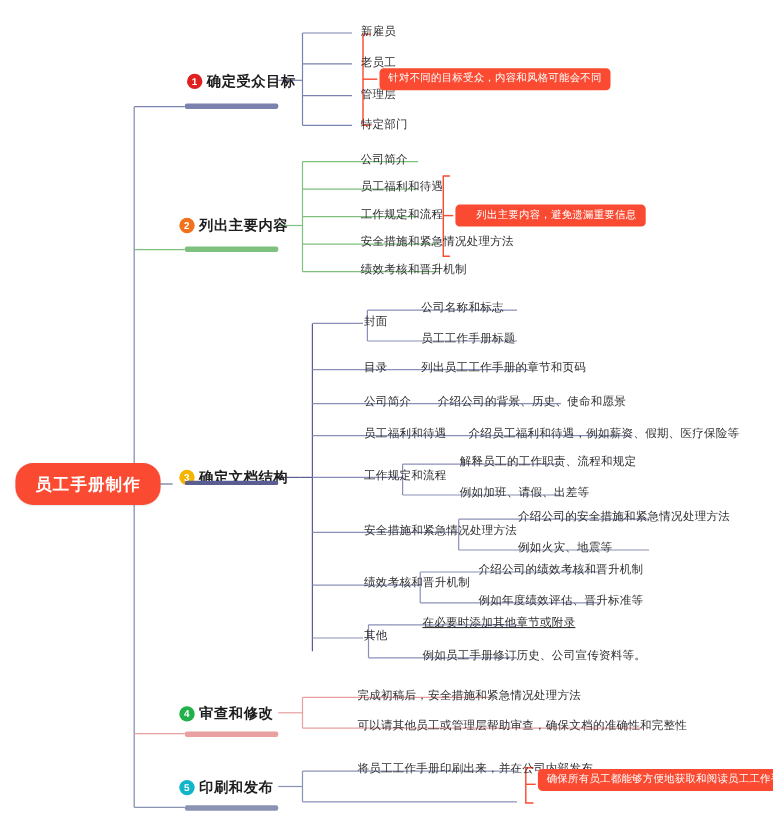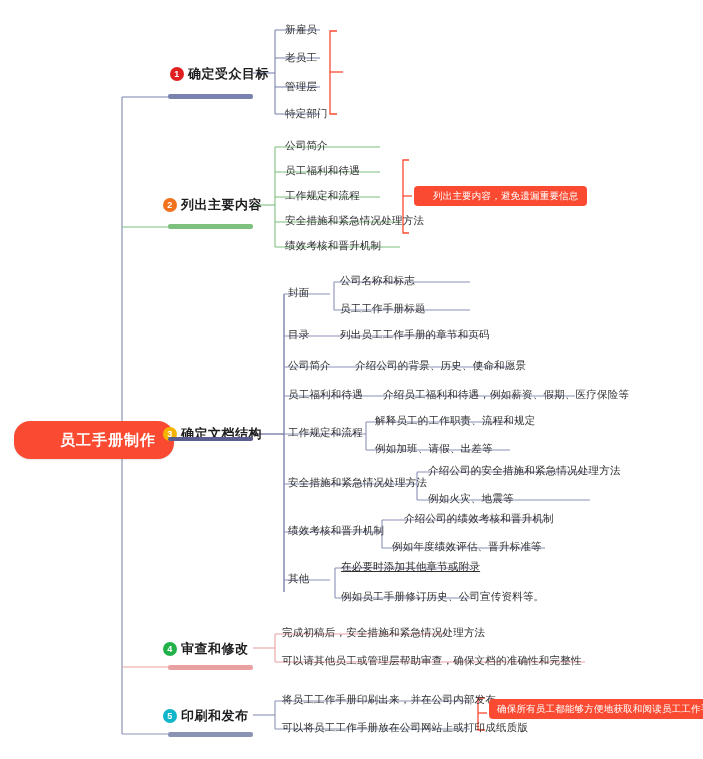--- a/index.html
+++ b/index.html
@@ -22,21 +22,20 @@
     left:14px; top:421px;
     width:132px; height:38px;
     background:#fa4b32;
     border-radius:16px;
     display:flex;align-items:center;justify-content:center;
     color:#ffffff;
     font-size:15px;
     font-weight:bold;
     letter-spacing:1px;
     box-shadow:0 1px 2px rgba(0,0,0,.10);
-    padding-left:28px;
   }
 
   
   .topic{
     position:absolute;
     display:flex;
     align-items:center;
     gap:4px;
     white-space:nowrap;
     font-size:13px;
@@ -62,20 +61,21 @@
   }
 
   
   .leaf{
     position:absolute;
     white-space:nowrap;
     font-size:10.5px;
     color:#2f2f33;
     letter-spacing:.2px;
     line-height:1;
+    margin-left:43px;
   }
 
   
   .callout{
     position:absolute;
     background:#fa4b32;
     color:#ffffff;
     border-radius:4px;
     font-size:9.5px;
     padding:5px 8px;
@@ -186,20 +186,21 @@
     <span class="badge" style="background:#e02020;">1</span>
     <span>确定受众目标</span>
   </div>
   <div class="topic-underline" style="left:168px;top:94px;width:85px;background:#7b82ad;"></div>
 
   <div class="leaf" style="left:285px;top:24px;">新雇员</div>
   <div class="leaf" style="left:285px;top:52px;">老员工</div>
   <div class="leaf" style="left:285px;top:81px;">管理层</div>
   <div class="leaf" style="left:285px;top:108px;">特定部门</div>
 
+  <div class="callout" style="left:345px;top:62px;">针对不同的目标受众，内容和风格可能会不同</div>
 
   <div class="topic" style="left:163px;top:196px;">
     <span class="badge" style="background:#f2711c;">2</span>
     <span>列出主要内容</span>
   </div>
   <div class="topic-underline" style="left:168px;top:224px;width:85px;background:#7ec07e;"></div>
 
   <div class="leaf" style="left:285px;top:140px;">公司简介</div>
   <div class="leaf" style="left:285px;top:165px;">员工福利和待遇</div>
   <div class="leaf" style="left:285px;top:190px;">工作规定和流程</div>
@@ -230,21 +231,21 @@
 
   <div class="leaf" style="left:288px;top:427px;">工作规定和流程</div>
   <div class="leaf" style="left:375px;top:415px;">解释员工的工作职责、流程和规定</div>
   <div class="leaf" style="left:375px;top:443px;">例如加班、请假、出差等</div>
 
   <div class="leaf" style="left:288px;top:477px;">安全措施和紧急情况处理方法</div>
   <div class="leaf" style="left:428px;top:465px;">介绍公司的安全措施和紧急情况处理方法</div>
   <div class="leaf" style="left:428px;top:493px;">例如火灾、地震等</div>
 
   <div class="leaf" style="left:288px;top:525px;">绩效考核和晋升机制</div>
-  <div class="leaf" style="left:404px;top:513px;text-align:center;">介绍公司的绩效考核和晋升机制</div>
+  <div class="leaf" style="left:392px;top:513px;text-align:center;">介绍公司的绩效考核和晋升机制</div>
   <div class="leaf" style="left:392px;top:541px;">例如年度绩效评估、晋升标准等</div>
 
   <div class="leaf" style="left:288px;top:573px;">其他</div>
   <div class="leaf" style="left:341px;top:561px;text-decoration:underline;">在必要时添加其他章节或附录</div>
   <div class="leaf" style="left:341px;top:591px;">例如员工手册修订历史、公司宣传资料等。</div>
 
   <div class="topic" style="left:163px;top:640px;">
     <span class="badge" style="background:#22b04b;">4</span>
     <span>审查和修改</span>
   </div>
@@ -253,17 +254,16 @@
   <div class="leaf" style="left:282px;top:627px;">完成初稿后，安全措施和紧急情况处理方法</div>
   <div class="leaf" style="left:282px;top:655px;">可以请其他员工或管理层帮助审查，确保文档的准确性和完整性</div>
 
   <div class="topic" style="left:163px;top:707px;">
     <span class="badge" style="background:#11b5c9;">5</span>
     <span>印刷和发布</span>
   </div>
   <div class="topic-underline" style="left:168px;top:732px;width:85px;background:#8b93b5;"></div>
 
   <div class="leaf" style="left:282px;top:694px;">将员工工作手册印刷出来，并在公司内部发布</div>
-  <div class="leaf" style="left:282px;top:722px;">可以将员工工作手册放在公司网站上或打印成纸质版</div>
 
   <div class="callout" style="left:489px;top:699px;">确保所有员工都能够方便地获取和阅读员工工作手册</div>
 
 </div>
 
 </body></html>

